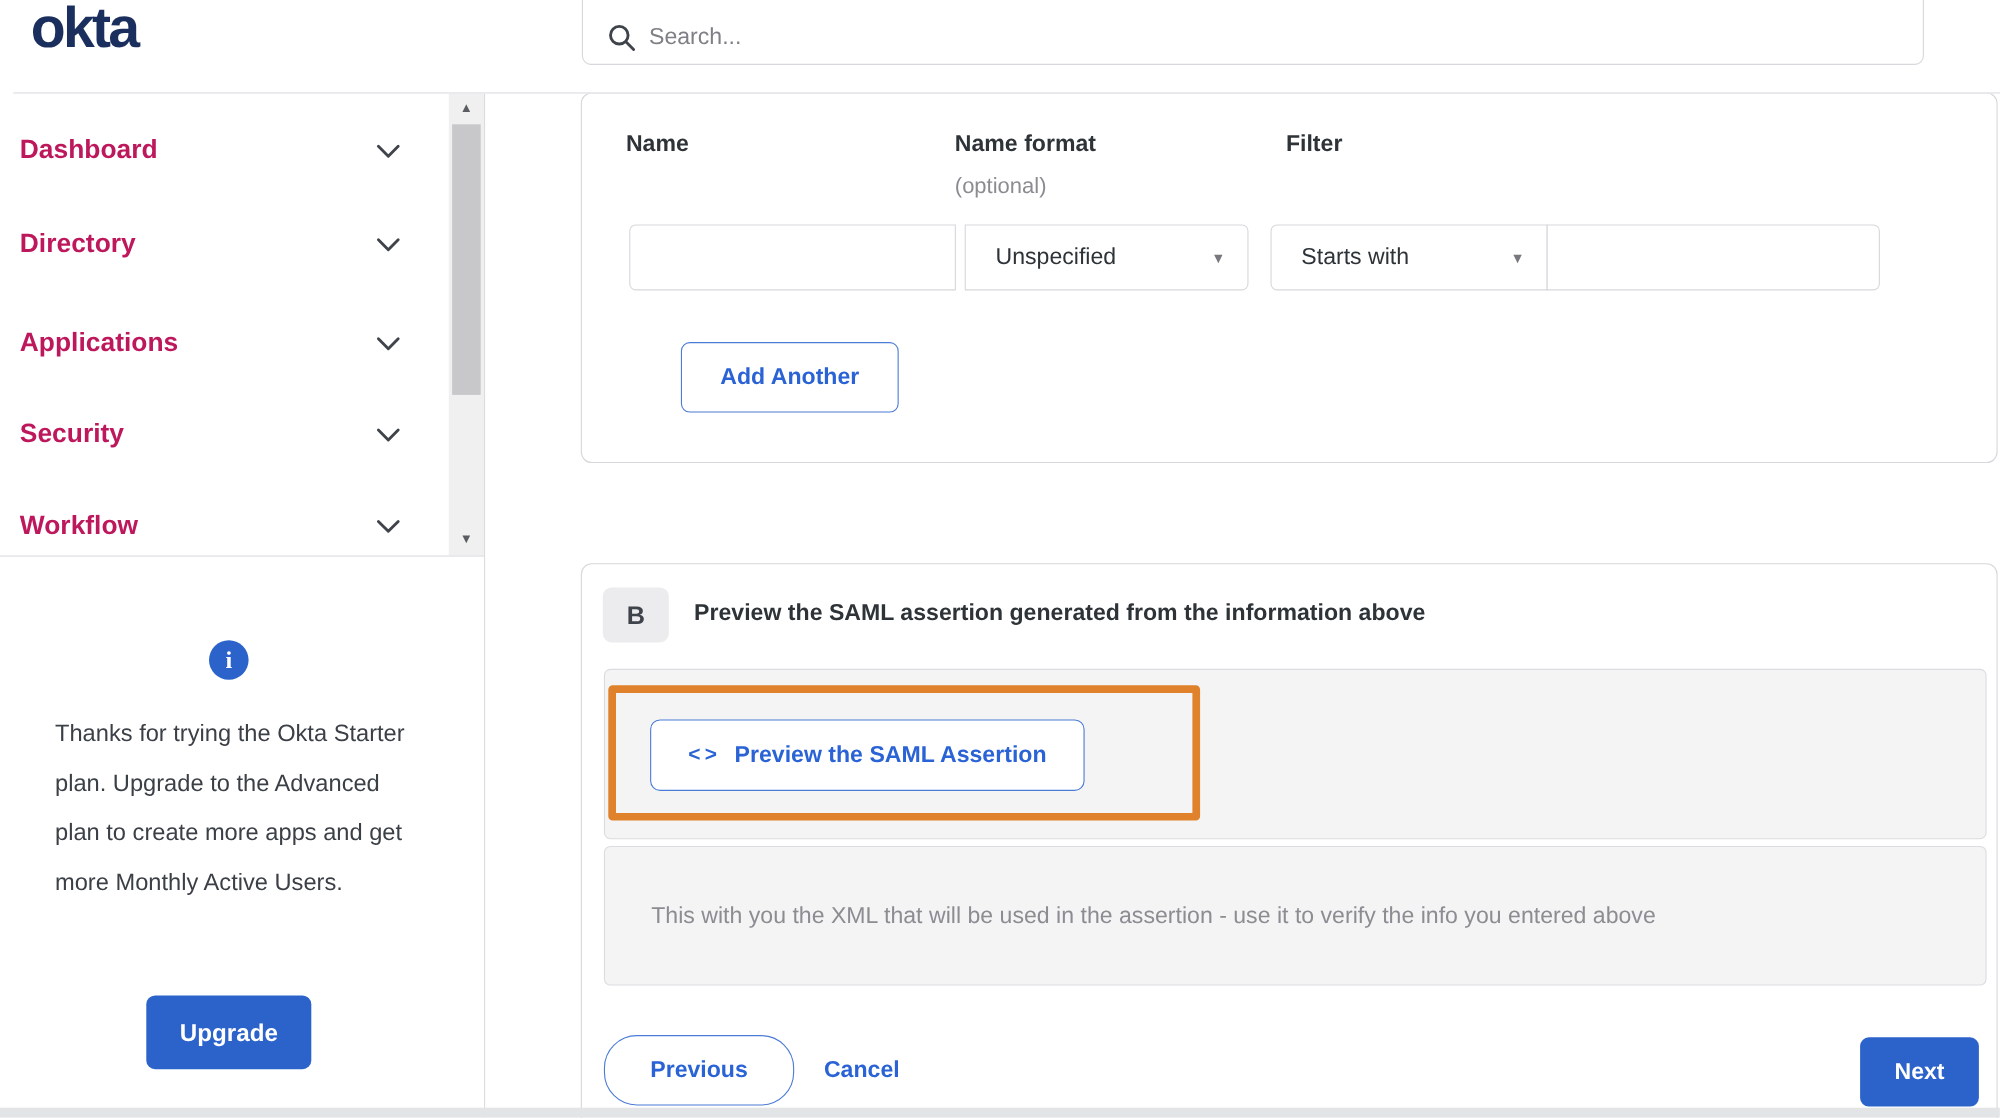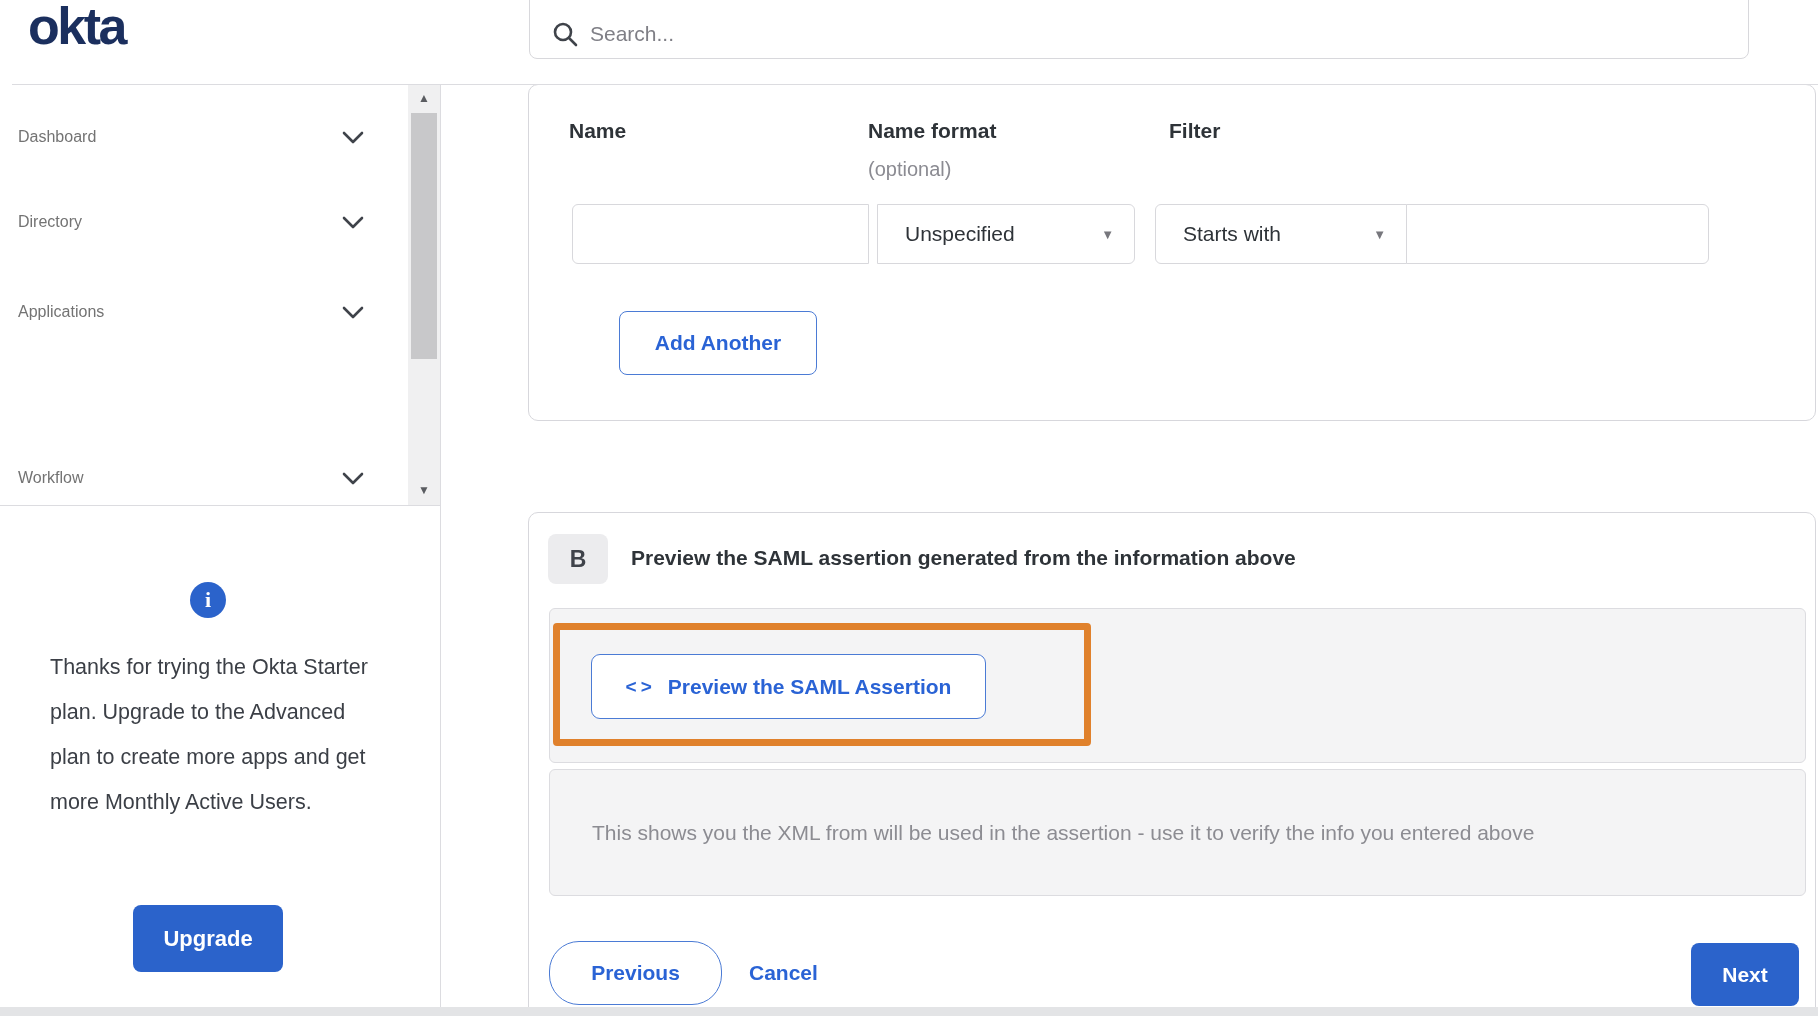--- a/index.html
+++ b/index.html
@@ -19,21 +19,21 @@
   .search-input { border:none; outline:none; font-size:21px; color:#3b3f46; margin-left:12px;
                   width:1000px; background:transparent; font-family:"Liberation Sans",sans-serif; }
   .search-input::placeholder { color:#7f7f86; }
 
   
   .sidebar { position:absolute; left:0; top:85px; width:440px; height:420px; background:#fff; }
   .sidebar-border-bottom { position:absolute; left:0; top:505px; width:440px; height:1px; background:#dcdce0; }
   .v-divider { position:absolute; left:440px; top:85px; width:1px; height:931px; background:#dcdce0; }
   .side-item { position:absolute; left:18px; width:346px; height:30px; display:flex;
                align-items:center; justify-content:space-between; cursor:pointer; }
-  .side-item .lbl { font-size:16px; font-weight:400; color:#737373; }
+  .side-item .lbl { font-size:24px; font-weight:700; color:#be185d; }
   .chev { width:22px; height:13px; }
 
   .scrollbar { position:absolute; left:408px; top:85px; width:32px; height:420px; background:#f0f0f1; }
   .scroll-btn { position:absolute; left:0; width:32px; height:22px; text-align:center;
                 font-size:12px; color:#5a5c61; line-height:22px; cursor:pointer; }
   .scroll-thumb { position:absolute; left:3px; top:28px; width:26px; height:246px; background:#c8c8ca; }
 
   
   .info-icon { position:absolute; left:190px; top:582px; width:36px; height:36px; border-radius:50%;
                background:#2b63cb; color:#fff; font-weight:700; font-size:22px; display:flex;
@@ -115,20 +115,26 @@
     <svg class="chev" viewBox="0 0 22 13">
       <polyline points="2,2 11,11 20,2" fill="none" stroke="#3f434a" stroke-width="2.6" stroke-linecap="round" stroke-linejoin="round"></polyline>
     </svg>
   </div>
     <div class="side-item" style="top: 122px;">
     <span class="lbl">Directory</span>
     <svg class="chev" viewBox="0 0 22 13">
       <polyline points="2,2 11,11 20,2" fill="none" stroke="#3f434a" stroke-width="2.6" stroke-linecap="round" stroke-linejoin="round"></polyline>
     </svg>
   </div>
+    <div class="side-item" style="top: 295px;">
+    <span class="lbl">Security</span>
+    <svg class="chev" viewBox="0 0 22 13">
+      <polyline points="2,2 11,11 20,2" fill="none" stroke="#3f434a" stroke-width="2.6" stroke-linecap="round" stroke-linejoin="round"></polyline>
+    </svg>
+  </div>
     <div class="side-item" style="top: 378px;">
     <span class="lbl">Workflow</span>
     <svg class="chev" viewBox="0 0 22 13">
       <polyline points="2,2 11,11 20,2" fill="none" stroke="#3f434a" stroke-width="2.6" stroke-linecap="round" stroke-linejoin="round"></polyline>
     </svg>
   </div>
   </nav>
 
 <div class="scrollbar">
   <div class="scroll-btn" style="top:2px">▲</div>
@@ -167,21 +173,21 @@
   <div class="section-title">Preview the SAML assertion generated from the information above</div>
 
   <div class="gray-box gray-box1"></div>
   <div class="highlight-rect"></div>
   <button class="btn-outline preview-btn">
     <span class="code-glyph">&lt;&gt;</span>
     <span>Preview the SAML Assertion</span>
   </button>
 
   <div class="gray-box gray-box2">
-    <div class="box2-text">This shows you the XML from will be used in the assertion - use it to verify the info you entered above</div>
+    <div class="box2-text">This with you the XML that will be used in the assertion - use it to verify the info you entered above</div>
   </div>
 
   <button class="btn-outline prev-btn">Previous</button>
   <div class="cancel-link">Cancel</div>
   <button class="next-btn">Next</button>
 </section>
 
 <div class="bottom-strip"></div>
 
 </body></html>

